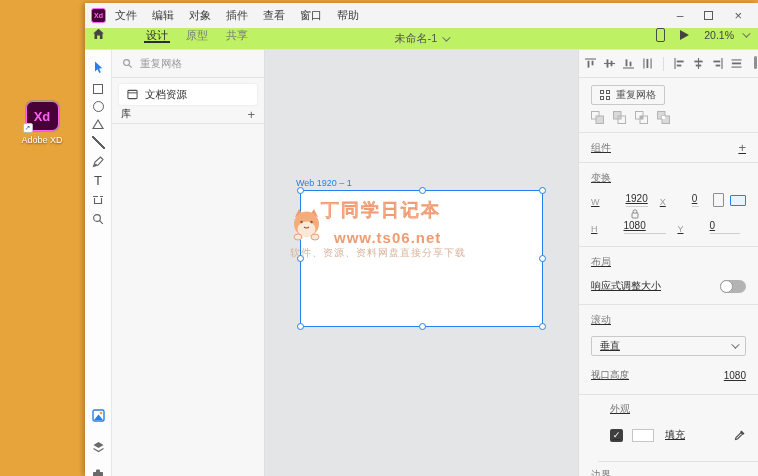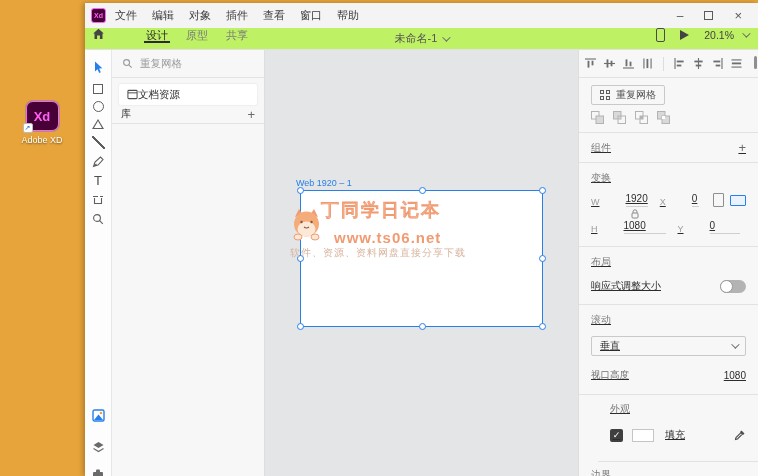--- a/index.html
+++ b/index.html
@@ -53,21 +53,21 @@
   .tool .sq { width:10px; height:10px; border:1.2px solid #5f5f5f; }
   .tool .ci { width:11px; height:11px; border:1.2px solid #5f5f5f; border-radius:50%; }
   .tool .tri { width:0; height:0; border-left:6px solid transparent; border-right:6px solid transparent; border-bottom:10px solid #5f5f5f; position:relative; }
   .tool .tri::after { content:""; position:absolute; left:-4px; top:2px; border-left:4px solid transparent; border-right:4px solid transparent; border-bottom:7px solid #FDFDFD; }
   .tool .ln { width:13px; height:13px; background:linear-gradient(45deg,transparent 46%,#5f5f5f 46%,#5f5f5f 54%,transparent 54%); }
   .tool .t-glyph { font-size:13px; color:#4f4f4f; }
 
   
   .library { width:153px; background:#F7F7F7; border-right:1px solid #DEDEDE; flex:0 0 auto; font-size:10.5px; }
   .lib-search { height:28px; display:flex; align-items:center; gap:7px; padding:0 10px; border-bottom:1px solid #E3E3E3; color:#9b9b9b; }
-  .lib-card { margin:6px 7px 0 7px; height:21px; background:#fff; border-radius:2px; box-shadow:0 0 2px rgba(0,0,0,.12); display:flex; align-items:center; padding:0 8px; color:#2c2c2c; }
+  .lib-card { margin:6px 7px 0 7px; height:21px; background:#fff; border-radius:2px; box-shadow:0 0 2px rgba(0,0,0,.12); display:flex; align-items:center; gap:7px; padding:0 8px; color:#2c2c2c; }
   .lib-row { height:19px; display:flex; align-items:center; padding:0 9px; border-bottom:1px solid #E3E3E3; color:#2c2c2c; font-size:10px; }
   .lib-row .plus { margin-left:auto; font-size:13px; color:#6a6a6a; }
 
   
   .canvas { flex:1; background:#E4E5E6; position:relative; overflow:hidden; }
   .ab-label { position:absolute; left:31px; top:128px; font-size:9px; color:#2680EB; }
   .artboard { position:absolute; left:35px; top:140px; width:243px; height:137px; background:#fff; border:1px solid #2680EB; }
   .handle { position:absolute; width:7px; height:7px; border-radius:50%; background:#fff; border:1px solid #2680EB; }
   .wm-title { position:absolute; left:56px; top:148px; font-size:18px; font-weight:normal; letter-spacing:2px;
               color:rgba(252,218,196,.55); -webkit-text-stroke:1.1px #F09B72; white-space:nowrap; }

